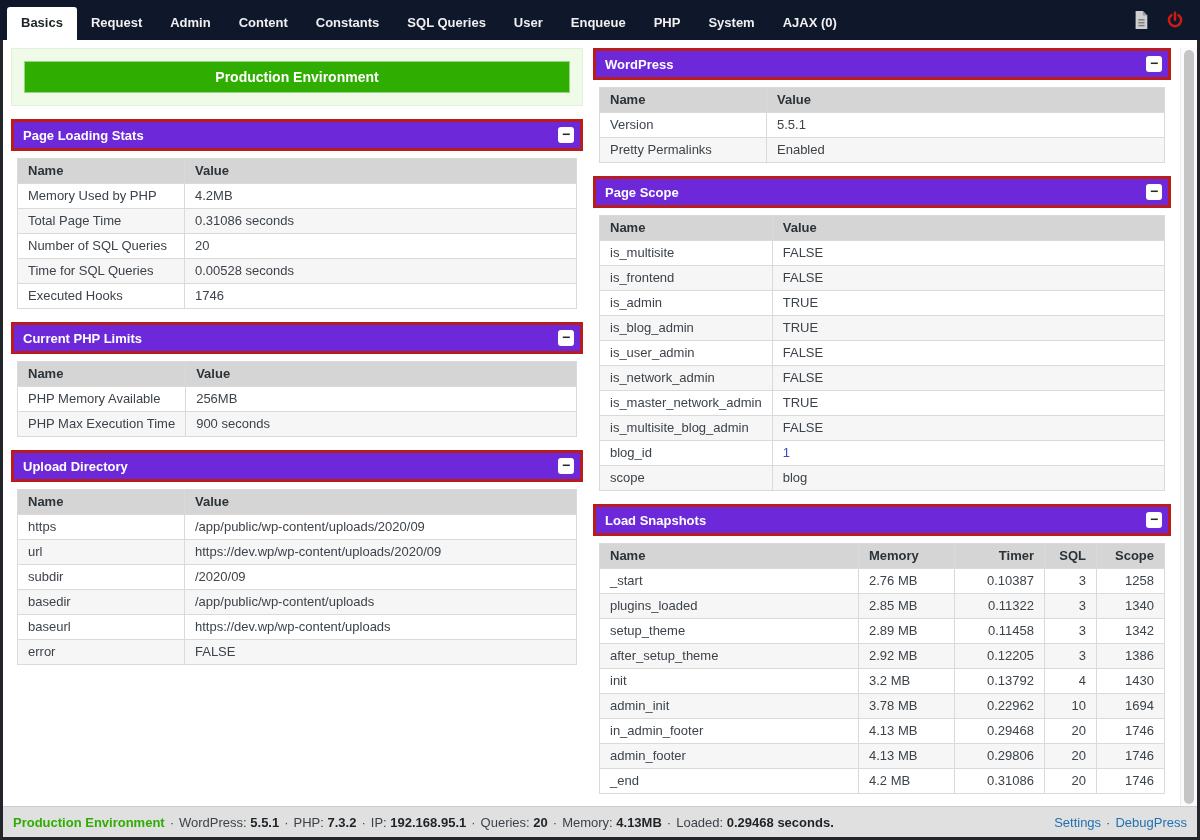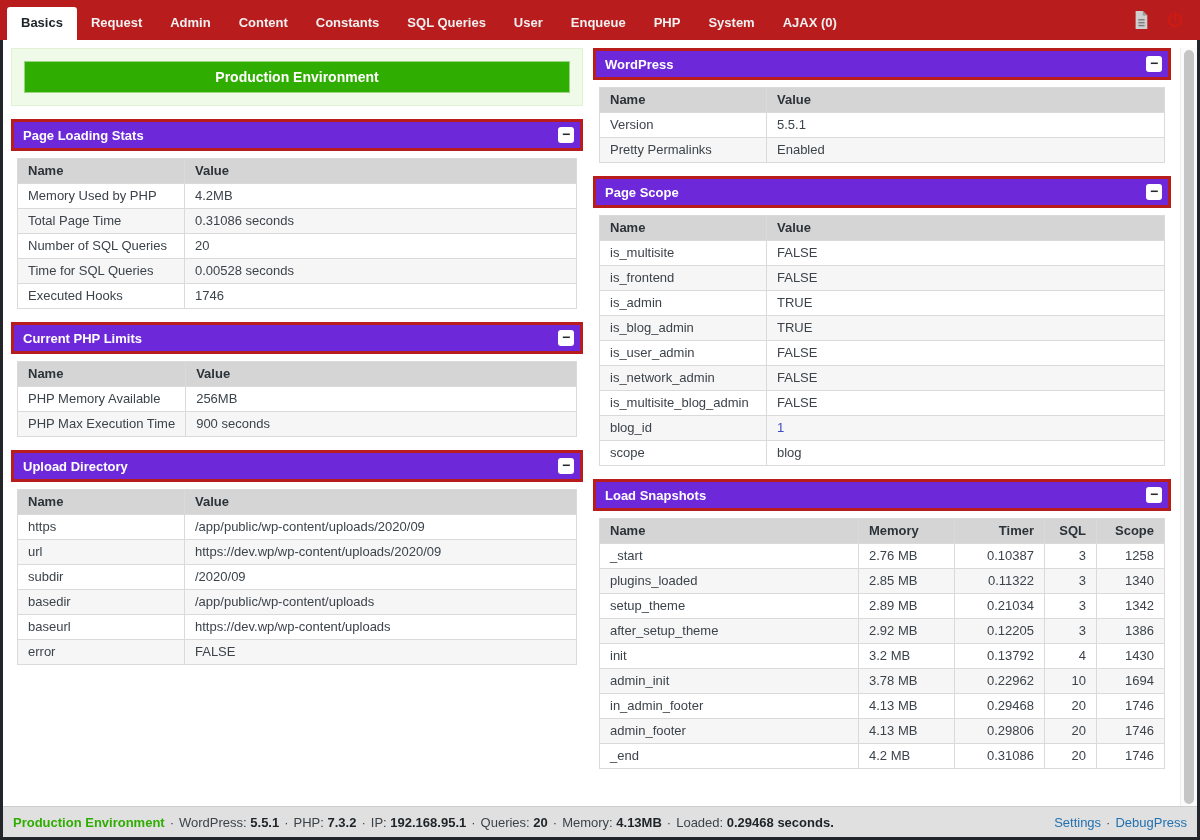--- a/index.html
+++ b/index.html
@@ -14,21 +14,21 @@
     width: 1200px; height: 840px;
     display: flex; flex-direction: column;
     border-left: 3px solid #22262a;
     border-right: 3px solid #22262a;
     border-bottom: 3px solid #22262a;
     background: #fff;
   }
   
   .tabbar {
     flex: 0 0 40px;
-    background: #b91c1c;
+    background: #0f172a;
     display: flex;
     align-items: stretch;
     padding-left: 7px;
     margin: 0 -3px; 
   }
   .tabs-wrap { display: flex; align-items: flex-end; }
   .tab {
     color: #f0f0f1;
     font-weight: 700;
     font-size: 13px;
@@ -348,20 +348,24 @@
               </tr>
               <tr>
                 <td>is_user_admin</td>
                 <td>FALSE</td>
               </tr>
               <tr>
                 <td>is_network_admin</td>
                 <td>FALSE</td>
               </tr>
               <tr>
+                <td>is_master_network_admin</td>
+                <td>TRUE</td>
+              </tr>
+              <tr>
                 <td>is_multisite_blog_admin</td>
                 <td>FALSE</td>
               </tr>
               <tr>
                 <td>blog_id</td>
                 <td class="cell-number">1</td>
               </tr>
               <tr>
                 <td>scope</td>
                 <td>blog</td>
@@ -395,21 +399,21 @@
               <tr>
                 <td>plugins_loaded</td>
                 <td>2.85 MB</td>
                 <td>0.11322</td>
                 <td>3</td>
                 <td>1340</td>
               </tr>
               <tr>
                 <td>setup_theme</td>
                 <td>2.89 MB</td>
-                <td>0.21034</td>
+                <td>0.11458</td>
                 <td>3</td>
                 <td>1342</td>
               </tr>
               <tr>
                 <td>after_setup_theme</td>
                 <td>2.92 MB</td>
                 <td>0.12205</td>
                 <td>3</td>
                 <td>1386</td>
               </tr>

